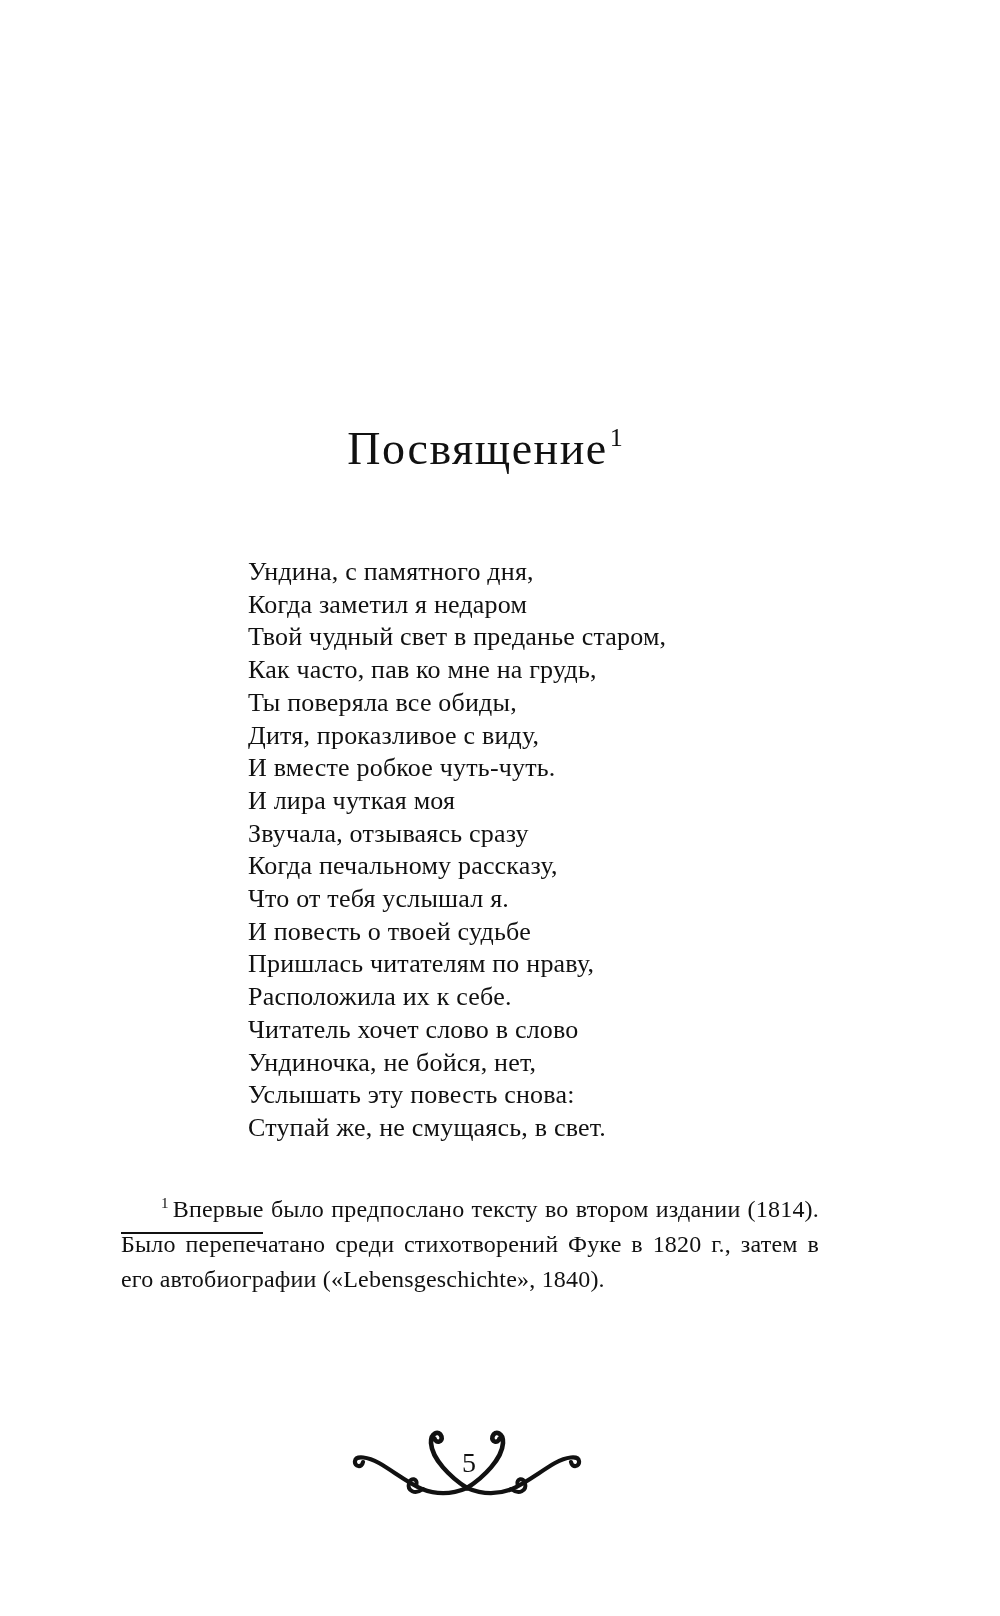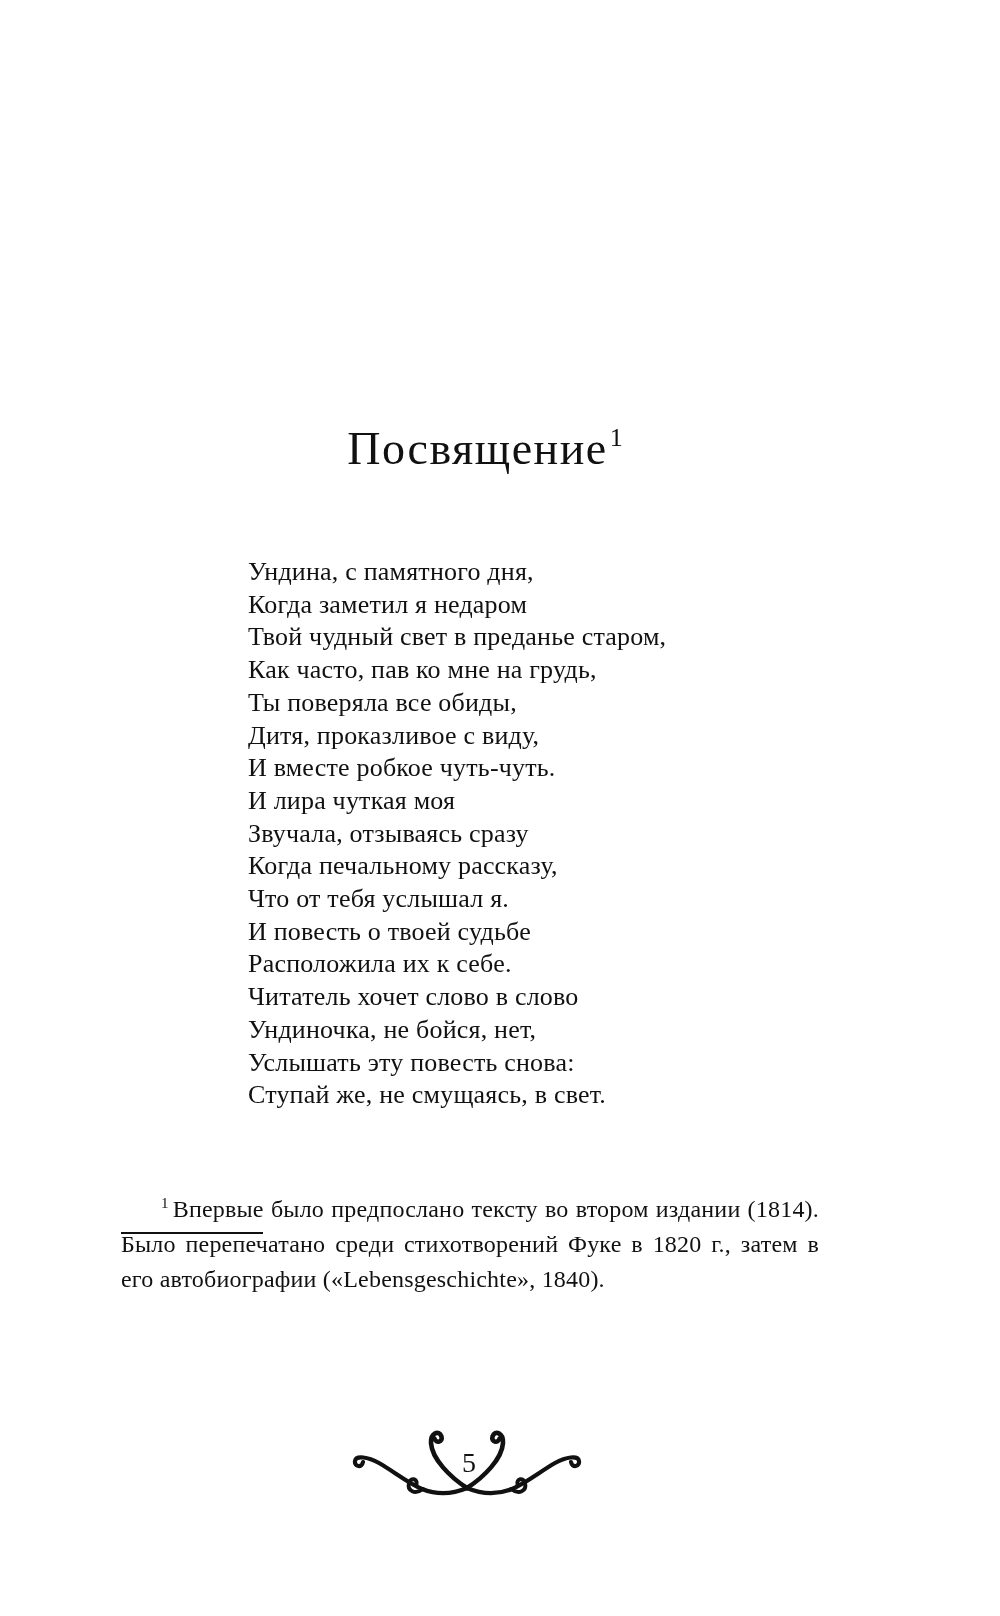--- a/index.html
+++ b/index.html
@@ -121,20 +121,21 @@
     <div class="poem-line">Твой чудный свет в преданье старом,</div>
     <div class="poem-line">Как часто, пав ко мне на грудь,</div>
     <div class="poem-line">Ты поверяла все обиды,</div>
     <div class="poem-line">Дитя, проказливое с виду,</div>
     <div class="poem-line">И вместе робкое чуть-чуть.</div>
     <div class="poem-line">И лира чуткая моя</div>
     <div class="poem-line">Звучала, отзываясь сразу</div>
     <div class="poem-line">Когда печальному рассказу,</div>
     <div class="poem-line">Что от тебя услышал я.</div>
     <div class="poem-line">И повесть о твоей судьбе</div>
+    <div class="poem-line">Пришлась читателям по нраву,</div>
     <div class="poem-line">Расположила их к себе.</div>
     <div class="poem-line">Читатель хочет слово в слово</div>
     <div class="poem-line">Ундиночка, не бойся, нет,</div>
     <div class="poem-line">Услышать эту повесть снова:</div>
     <div class="poem-line">Ступай же, не смущаясь, в свет.</div>
   </div>
 
   <hr class="footnote-separator">
 
   <p class="footnote"><sup>1</sup><span>Впервые было предпослано тексту во втором издании (1814). Было перепечатано среди стихотворений Фуке в 1820 г., затем в его автобиографии («Lebensgeschichte», 1840).</span></p>

